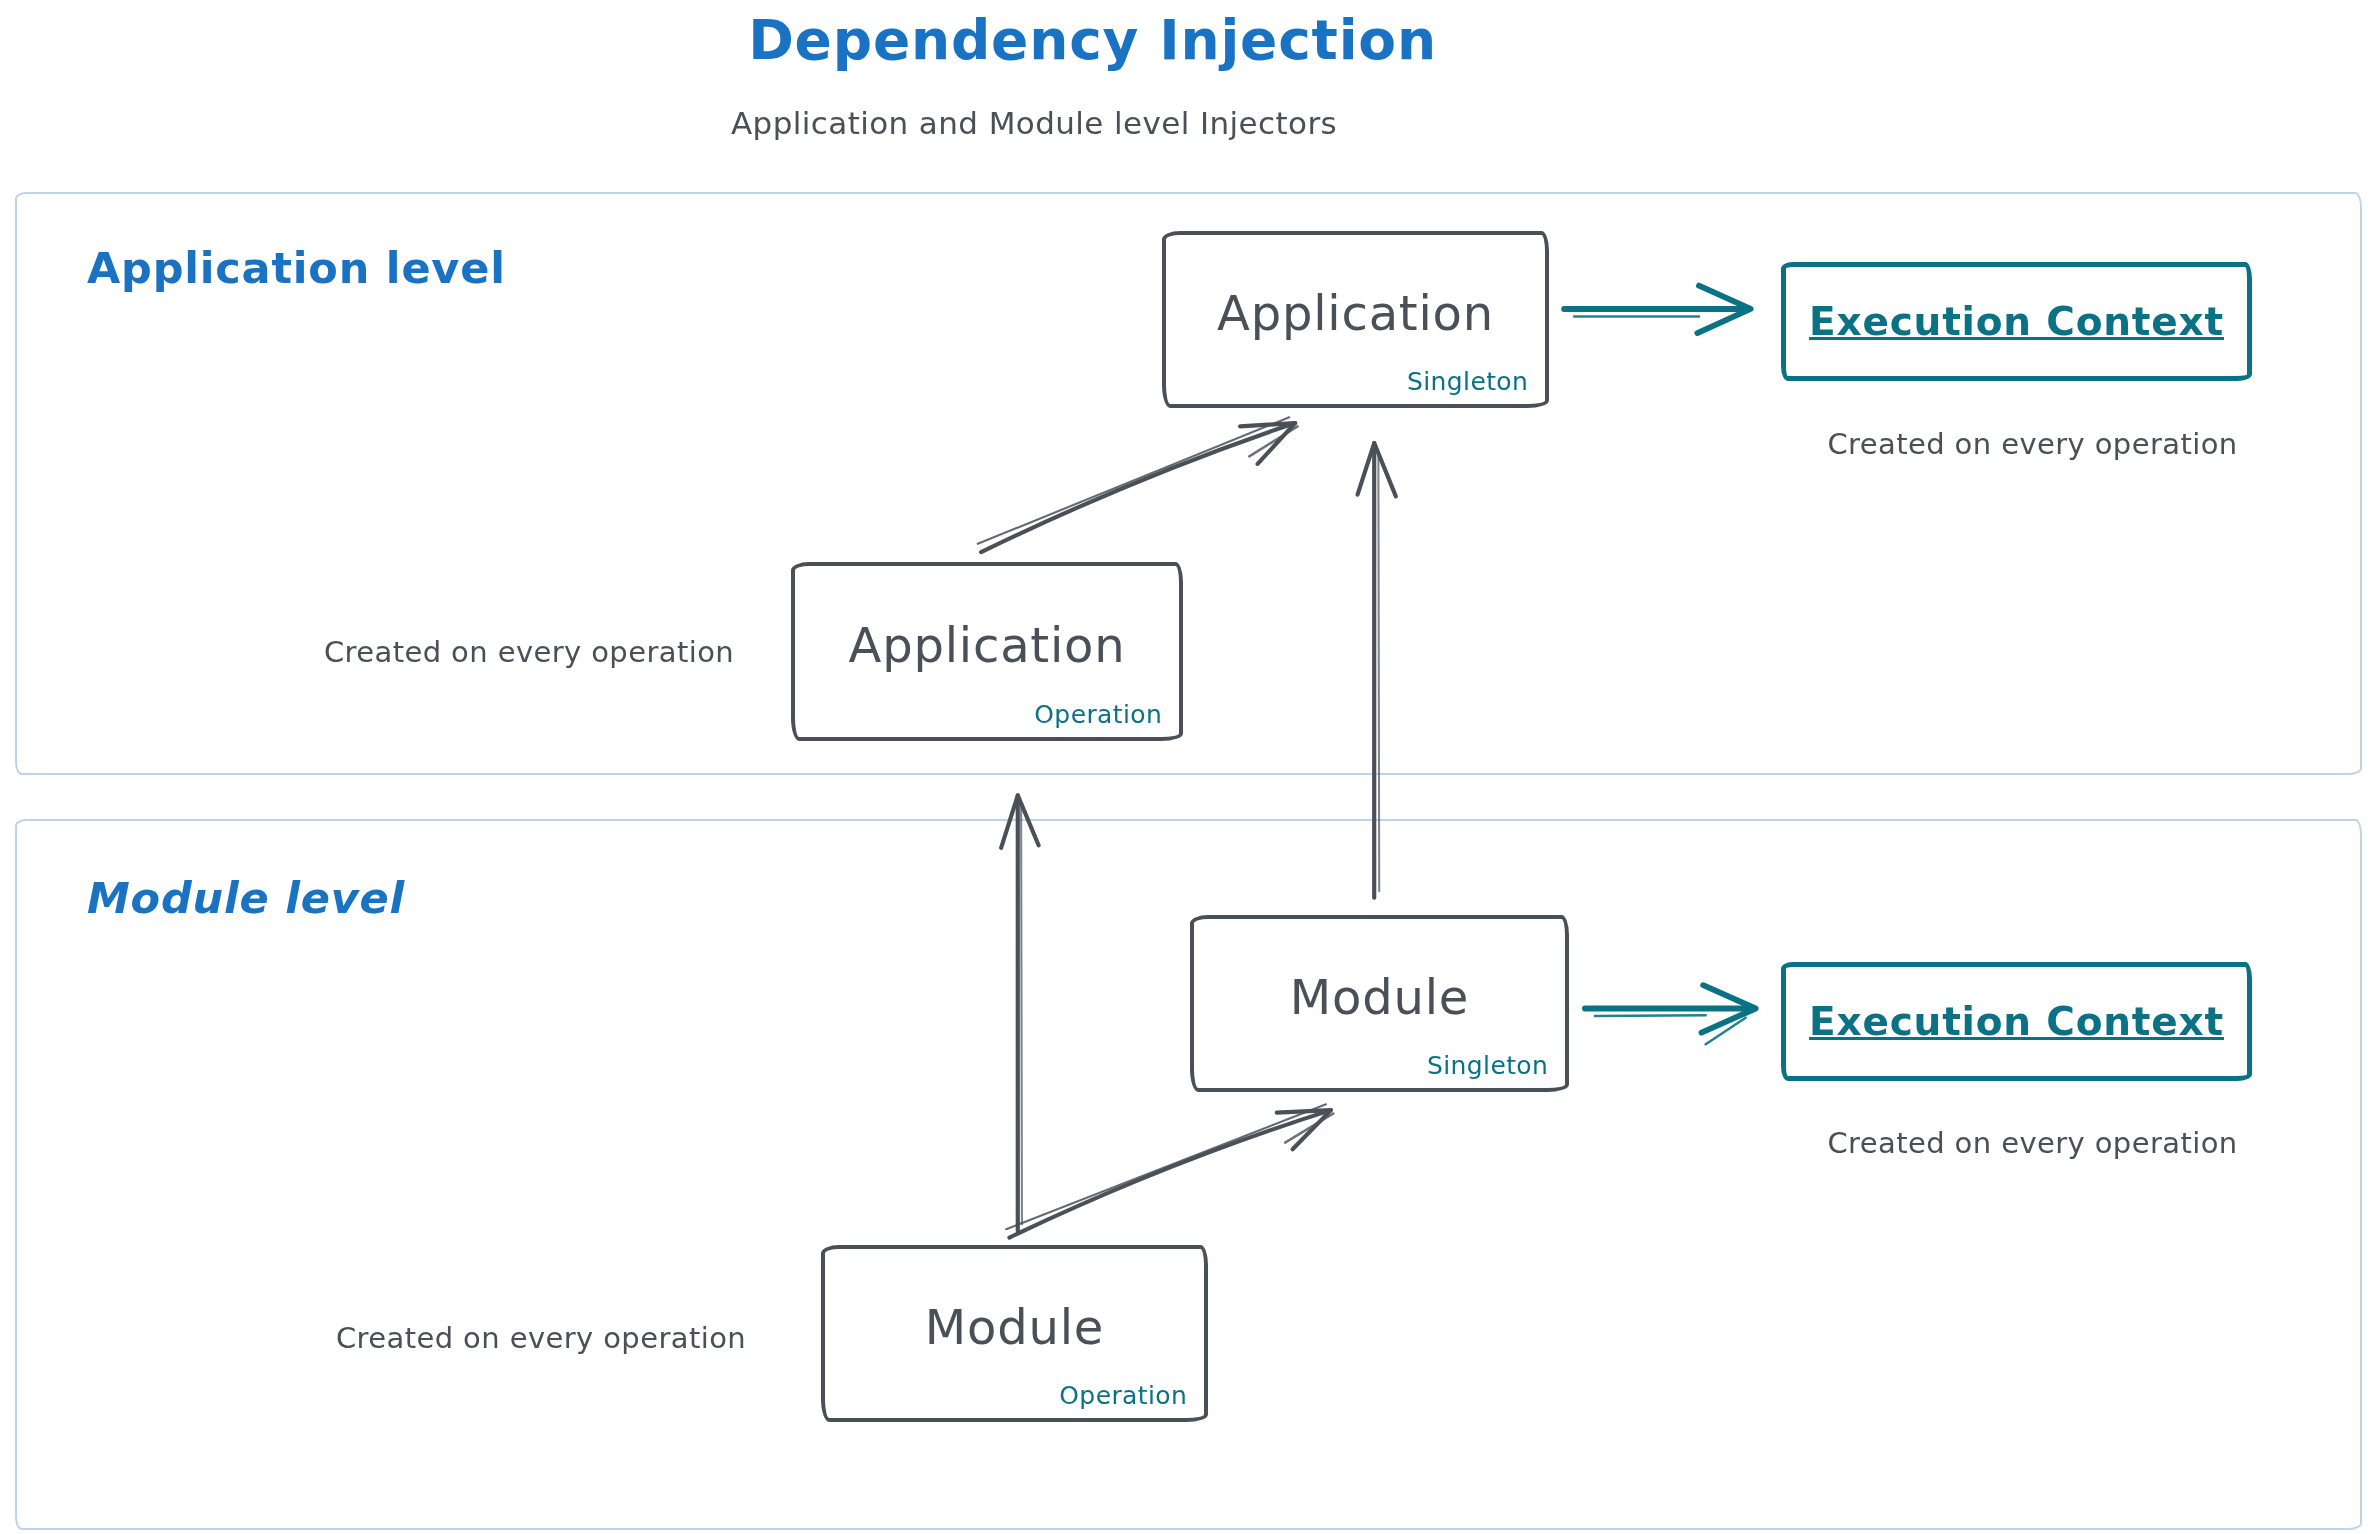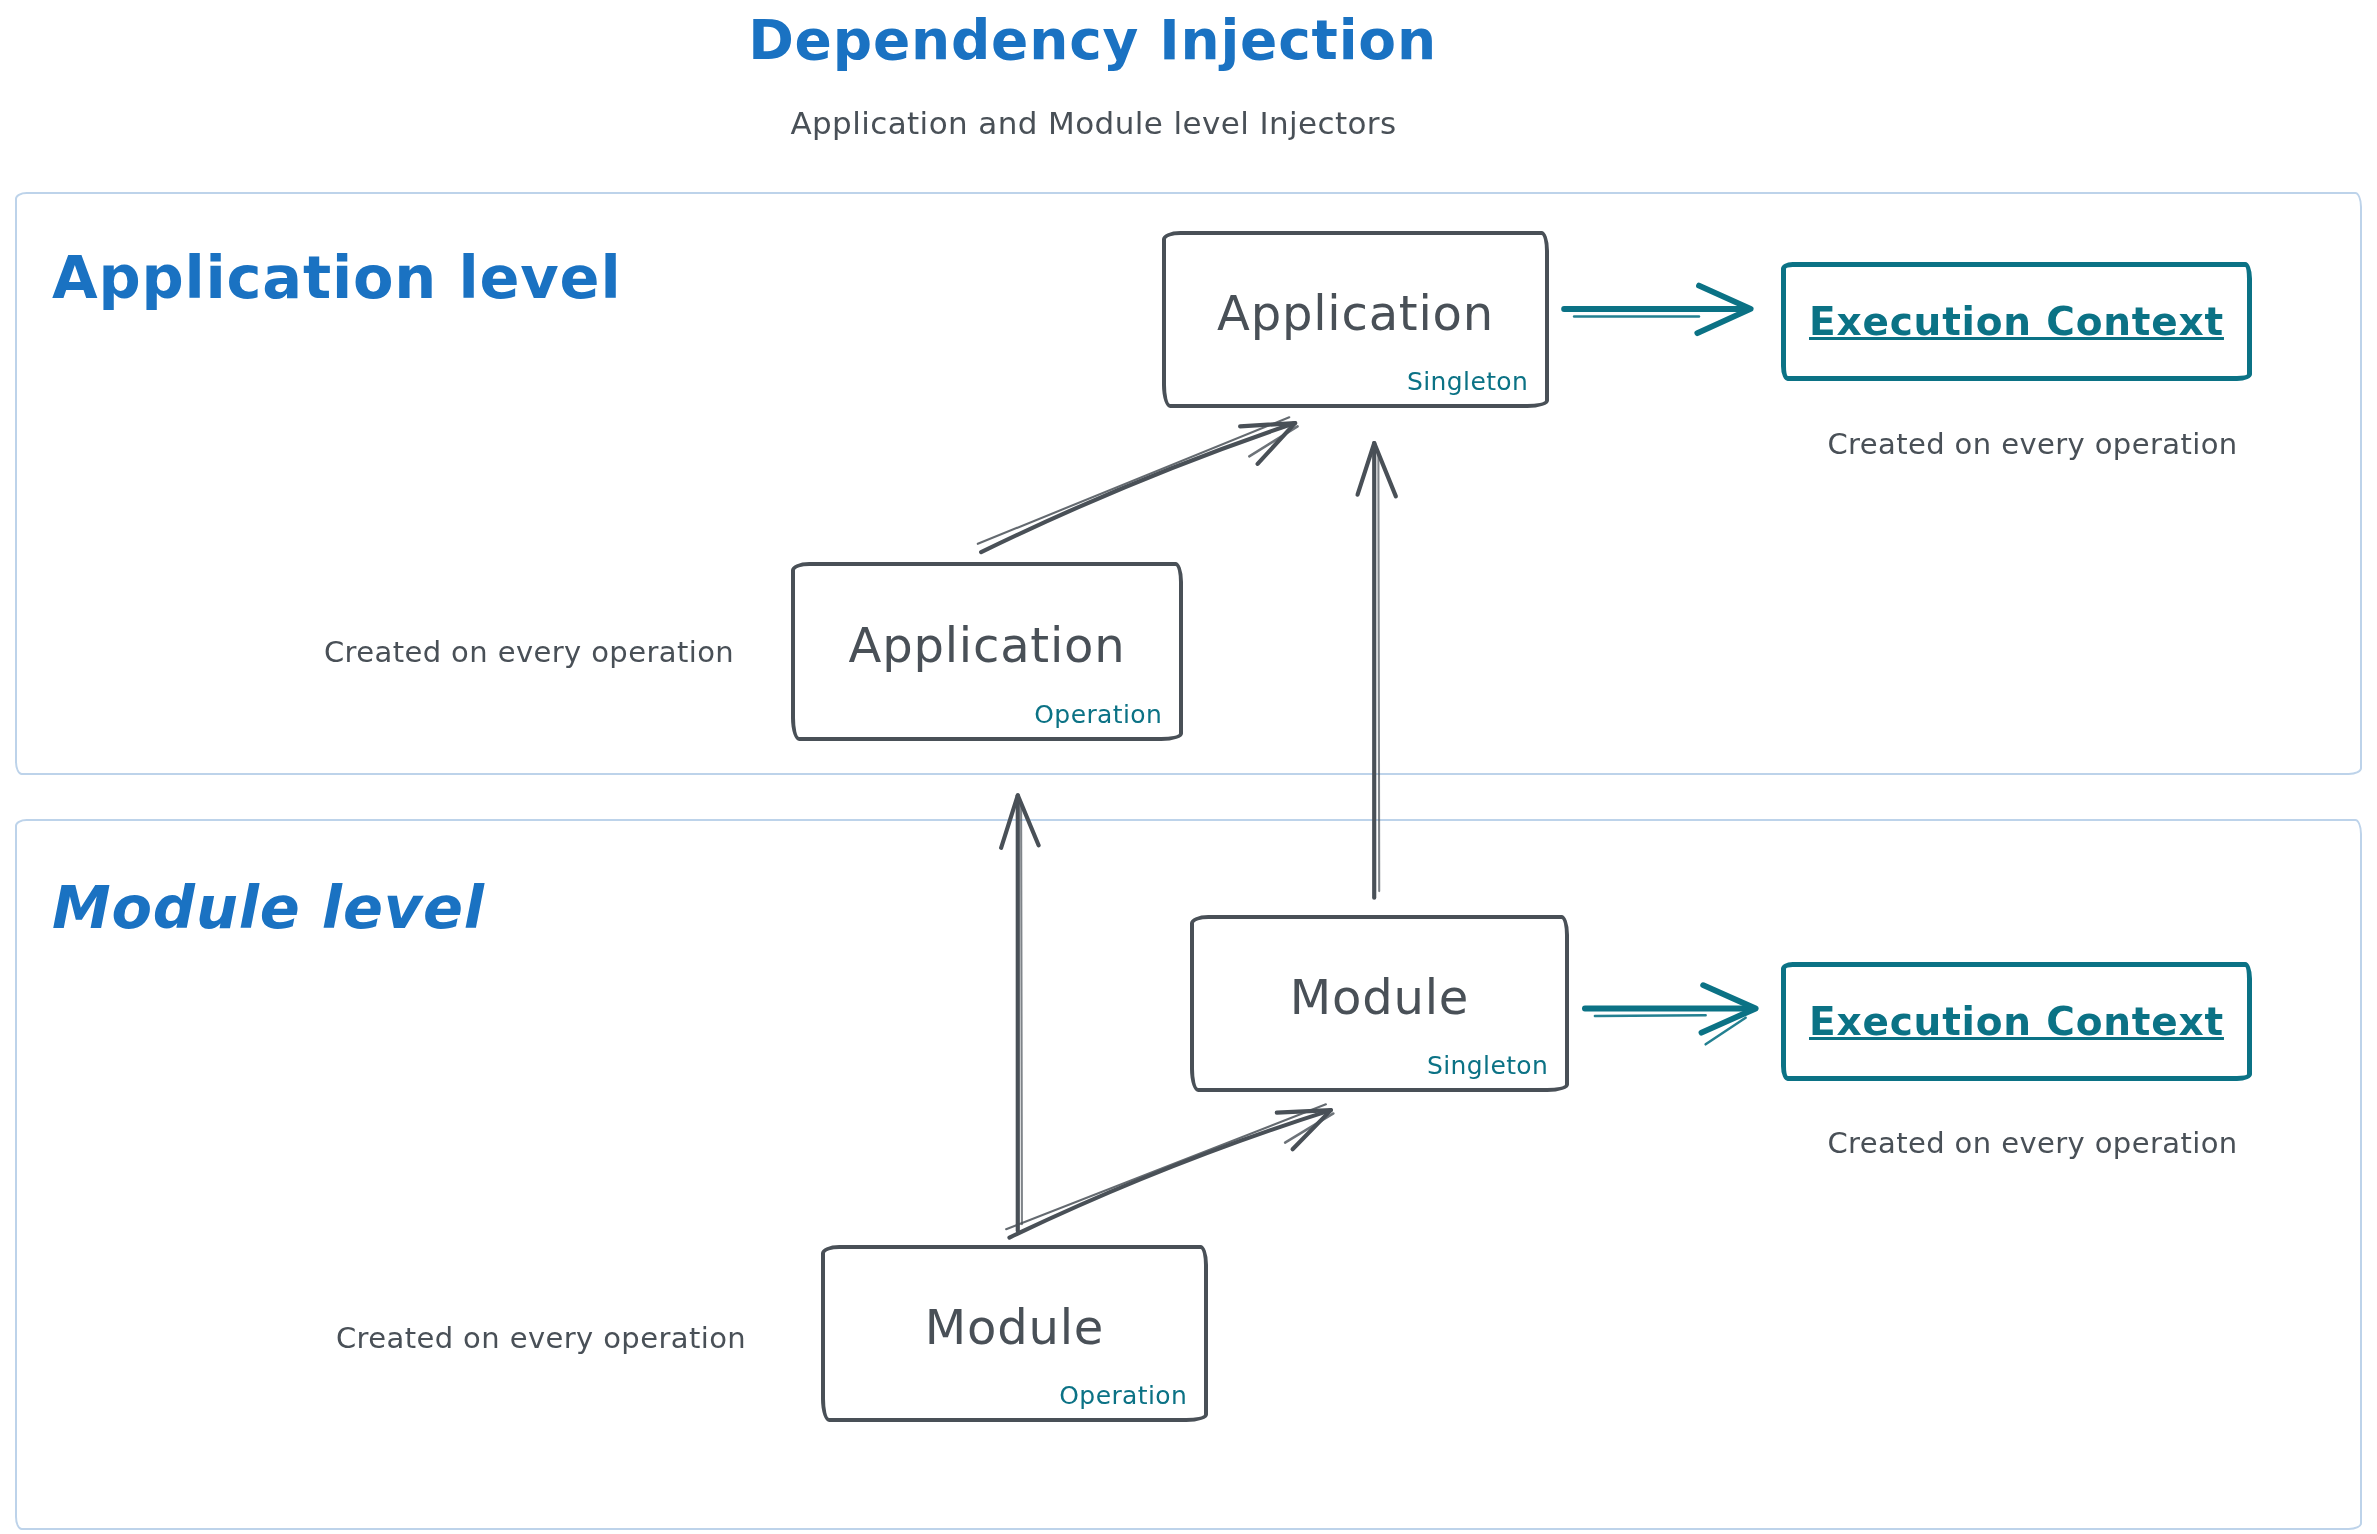--- a/index.html
+++ b/index.html
@@ -14,35 +14,36 @@
   .canvas{position:relative;width:2377px;height:1192px;background:#fff;}
 
   
   .title{
     position:absolute;left:647px;top:8.3px;width:891px;
     text-align:center;font-size:55px;font-weight:700;color:var(--blue);
     letter-spacing:0.8px;
   }
   .subtitle{
     position:absolute;left:731px;top:105px;width:725px;
-    text-align:center;font-size:31px;font-weight:500;color:var(--ink);
+    font-size:31px;font-weight:500;color:var(--ink);
     letter-spacing:0.4px;
   }
 
   
   .section{
     position:absolute;border:2.5px solid var(--frame);
     border-radius:11.7px 6.7px 13.3px 6.7px / 6.7px 15px 6.7px 13.3px;
     background:transparent;
   }
   .section.app{left:15px;top:192px;width:2347px;height:583px;}
   .section.mod{left:15px;top:819px;width:2347px;height:711px;}
   .section-label{
-    position:absolute;font-size:59px;font-weight:700;color:var(--blue);
+    position:absolute;font-size:43px;font-weight:700;color:var(--blue);
     letter-spacing:0.8px;
+    margin-left:35px;
   }
   .section-label.app{left:52px;top:243px;}
   .section-label.mod{left:52px;top:873px;font-style:italic;}
 
   
   .node{
     position:absolute;background:#fff;border:4.2px solid var(--ink);
     border-radius:18.3px 7.5px 21.7px 8.3px / 8.3px 20px 7.5px 23px;
   }
   .node .name{

